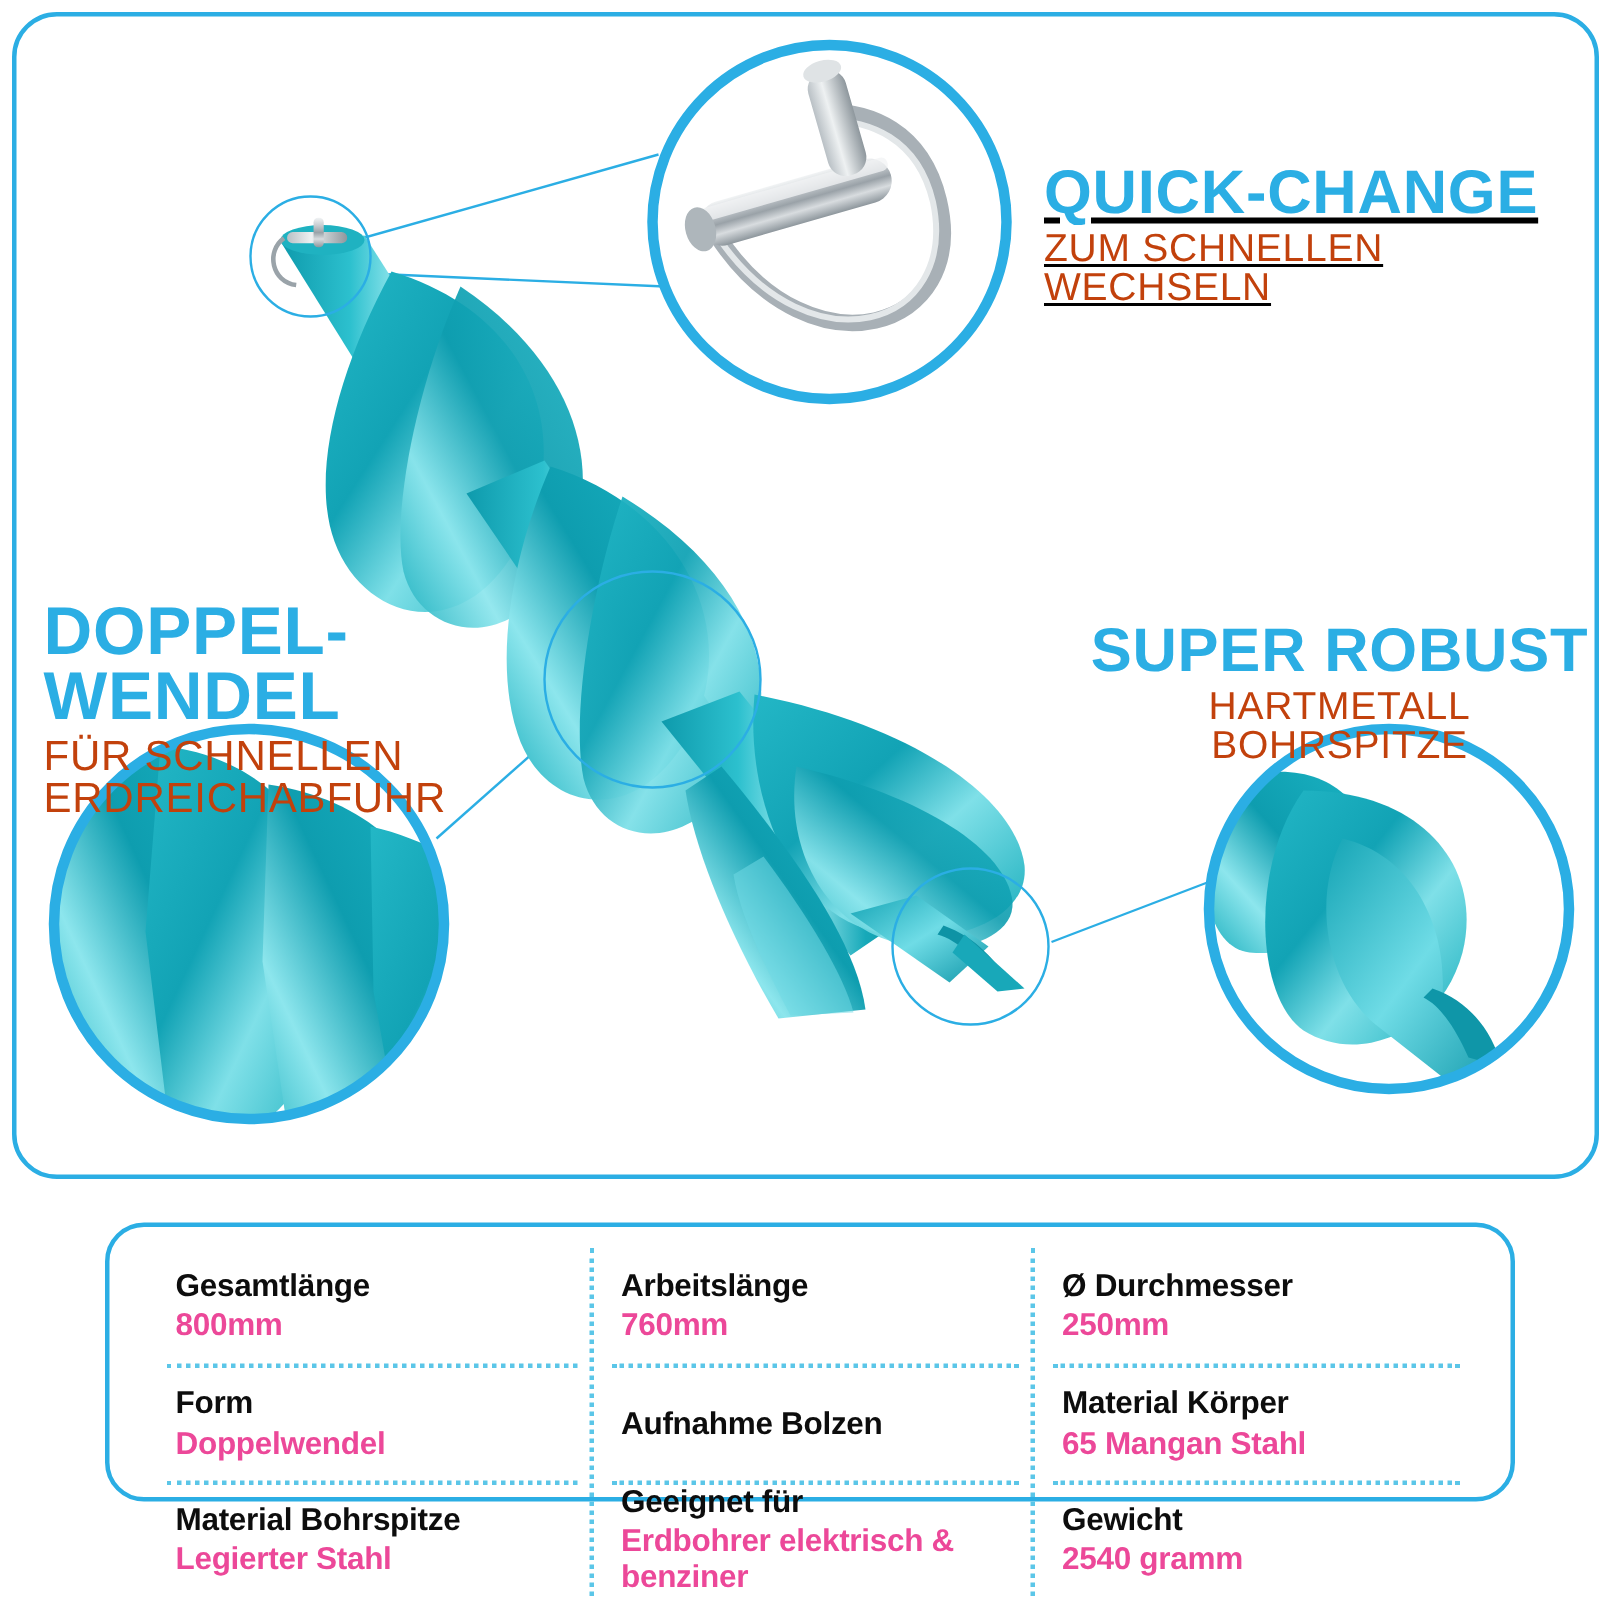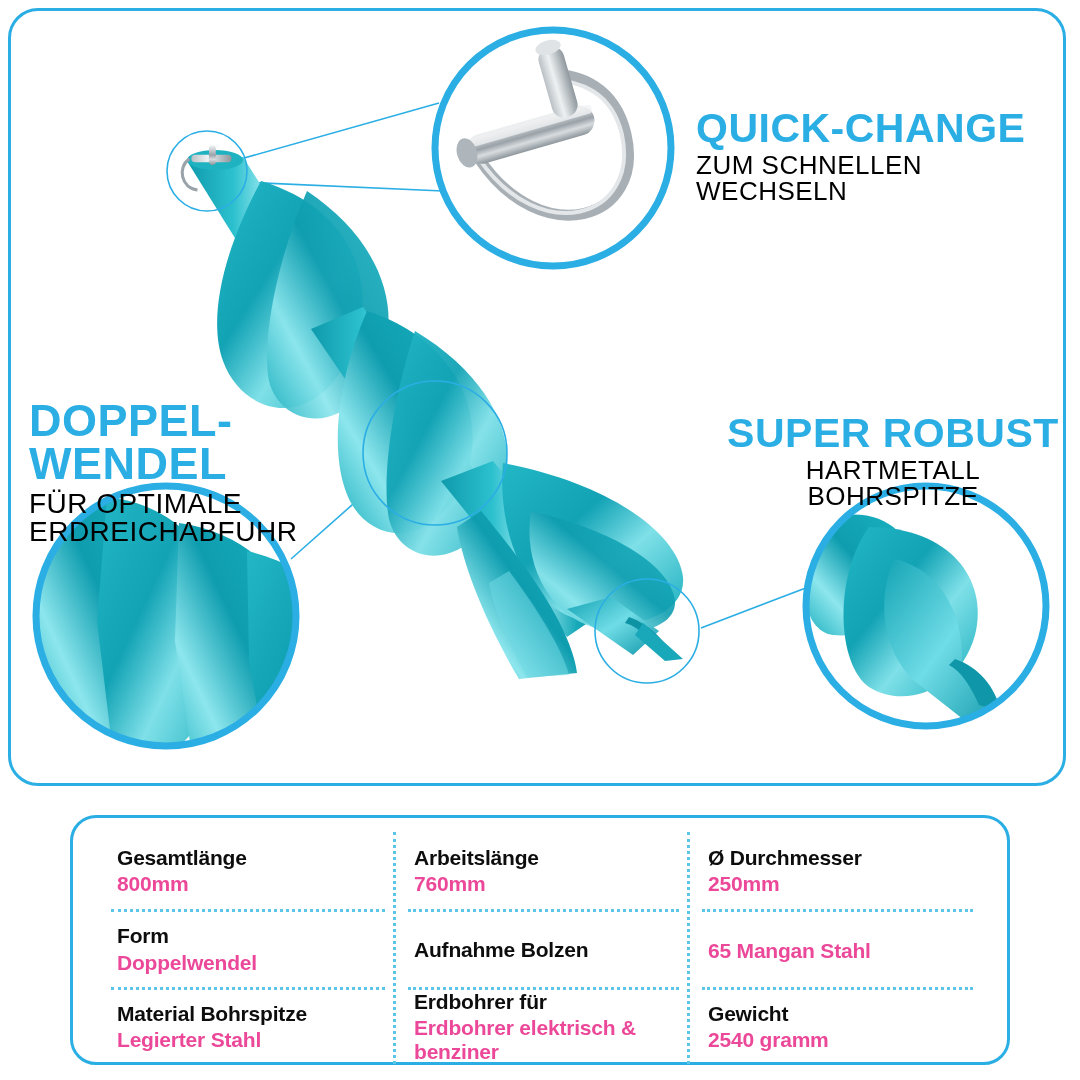--- a/index.html
+++ b/index.html
@@ -46,31 +46,32 @@
     position: absolute;
   }
   .callout .c-title {
     font-weight: bold;
     color: #2BAEE4;
     letter-spacing: 0.5px;
     line-height: 0.95;
     white-space: pre-line;
   }
   .callout .c-sub {
-    color: #000000;
+    color: #c2410c;
     letter-spacing: 0.5px;
     line-height: 1.0;
     white-space: pre-line;
     margin-top: 4px;
   }
 
   #callout-quick-change {
     left: 685px;
     top: 98px;
     text-align: left;
+    text-decoration: underline;
   }
   #callout-quick-change .c-title { font-size: 41px; }
   #callout-quick-change .c-sub { font-size: 26px; }
 
   #callout-doppel-wendel {
     left: 18px;
     top: 352px;
     text-align: left;
     margin-top: 37px;
   }
@@ -84,21 +85,21 @@
   }
   #callout-super-robust .c-title { font-size: 41px; }
   #callout-super-robust .c-sub { font-size: 26px; }
 
   
   .spec-card {
     position: absolute;
     left: 70px;
     top: 815px;
     width: 940px;
-    height: 250px;
+    height: 186px;
     border: 3px solid #2BAEE4;
     border-radius: 26px;
     box-sizing: border-box;
     background: #ffffff;
     padding: 14px 26px 10px 26px;
   }
   .spec-grid {
     display: grid;
     grid-template-columns: 1fr 1fr 1fr;
     height: 100%;
@@ -288,21 +289,21 @@
     </svg>
 
     <div class="callout" id="callout-quick-change">
       <div class="c-title">QUICK-CHANGE</div>
       <div class="c-sub">ZUM SCHNELLEN WECHSELN</div>
     </div>
 
     <div class="callout" id="callout-doppel-wendel">
       <div class="c-title">DOPPEL-
 WENDEL</div>
-      <div class="c-sub">FÜR OPTIMALE
+      <div class="c-sub">FÜR SCHNELLEN
 ERDREICHABFUHR</div>
     </div>
 
     <div class="callout" id="callout-super-robust">
       <div class="c-title">SUPER ROBUST</div>
       <div class="c-sub">HARTMETALL BOHRSPITZE</div>
     </div>
 
   </div>
 </div>
@@ -327,31 +328,32 @@
 
     <div class="spec-col divider-left">
       <div class="spec-cell">
         <div class="spec-label">Arbeitslänge</div>
         <div class="spec-value">760mm</div>
       </div>
       <div class="spec-cell row-sep">
         <div class="spec-label">Aufnahme Bolzen</div>
       </div>
       <div class="spec-cell row-sep">
-        <div class="spec-label">Erdbohrer für</div>
+        <div class="spec-label">Geeignet für</div>
         <div class="spec-value">Erdbohrer elektrisch &amp; benziner</div>
       </div>
     </div>
 
     <div class="spec-col divider-left">
       <div class="spec-cell">
         <div class="spec-label">Ø Durchmesser</div>
         <div class="spec-value">250mm</div>
       </div>
       <div class="spec-cell row-sep">
+        <div class="spec-label">Material Körper</div>
         <div class="spec-value">65 Mangan Stahl</div>
       </div>
       <div class="spec-cell row-sep">
         <div class="spec-label">Gewicht</div>
         <div class="spec-value">2540 gramm</div>
       </div>
     </div>
 
   </div>
 </div>

